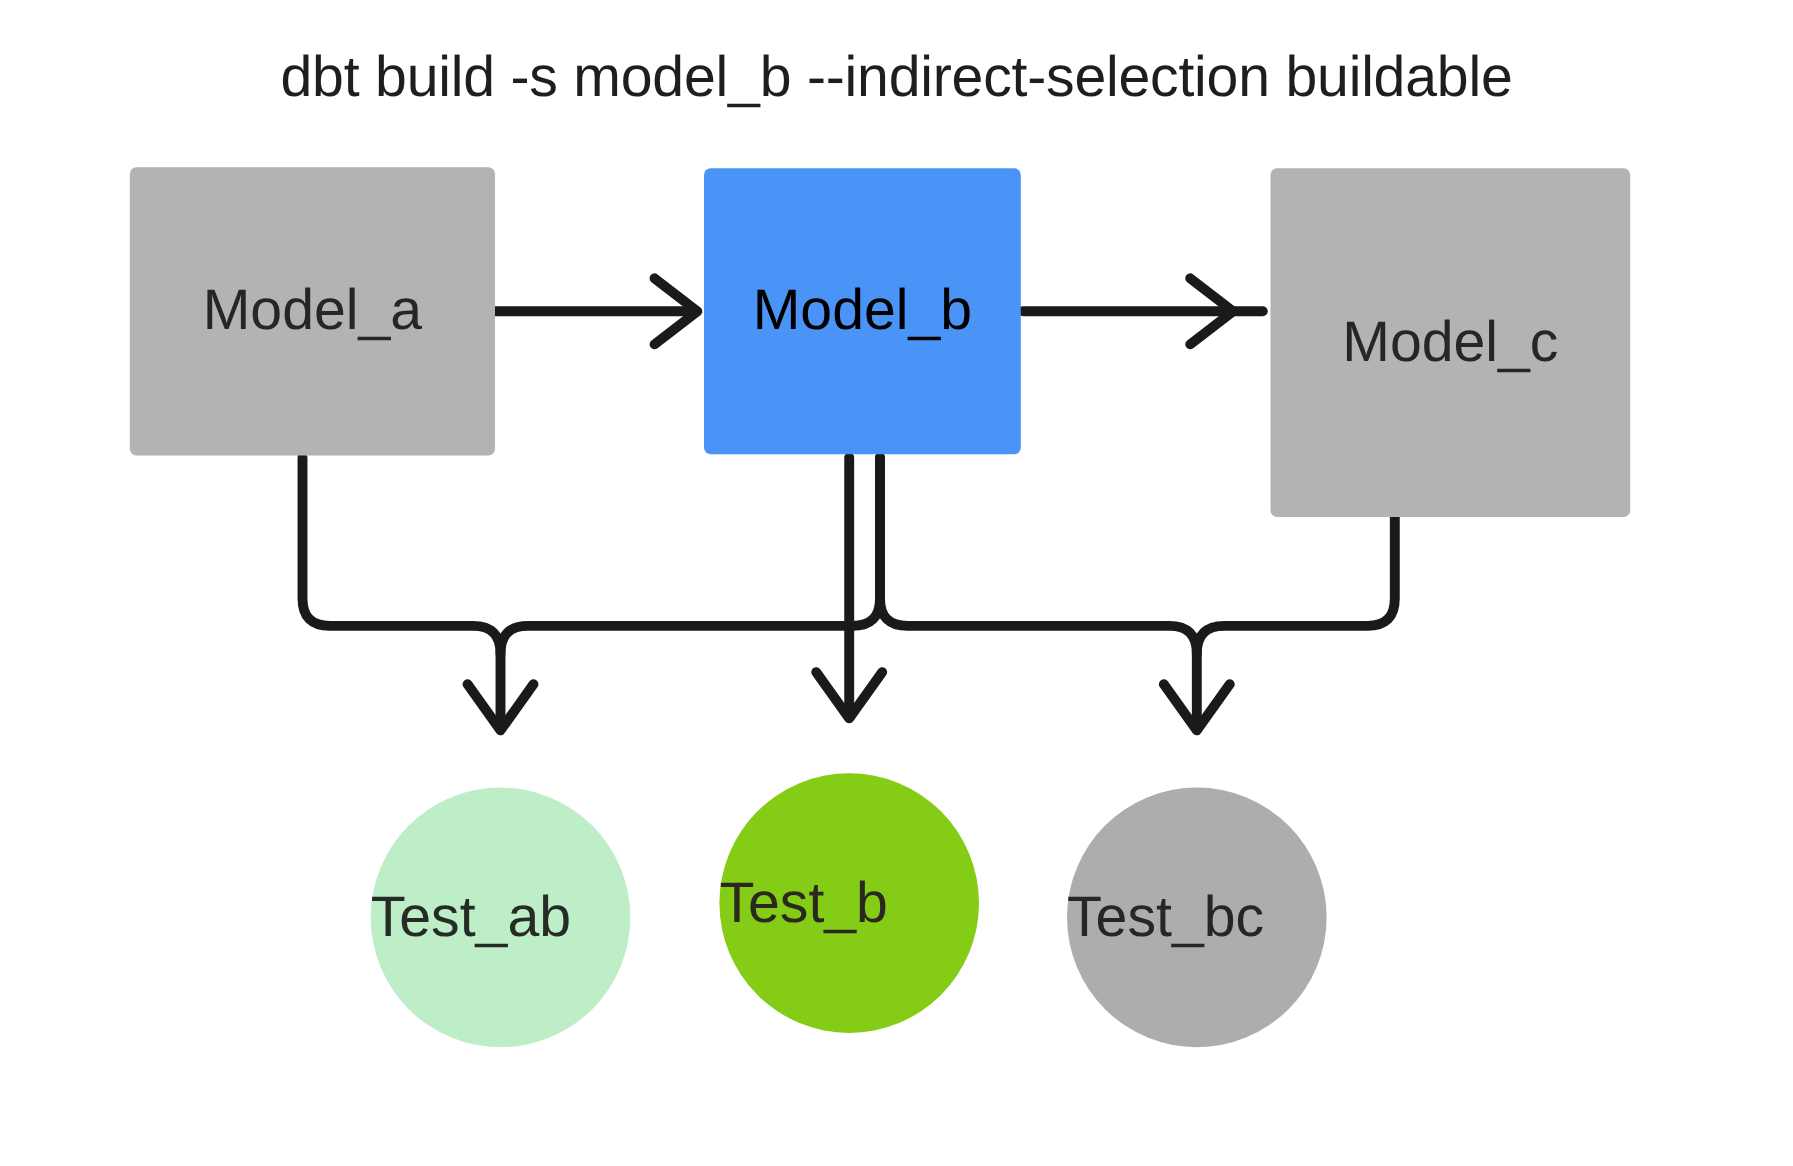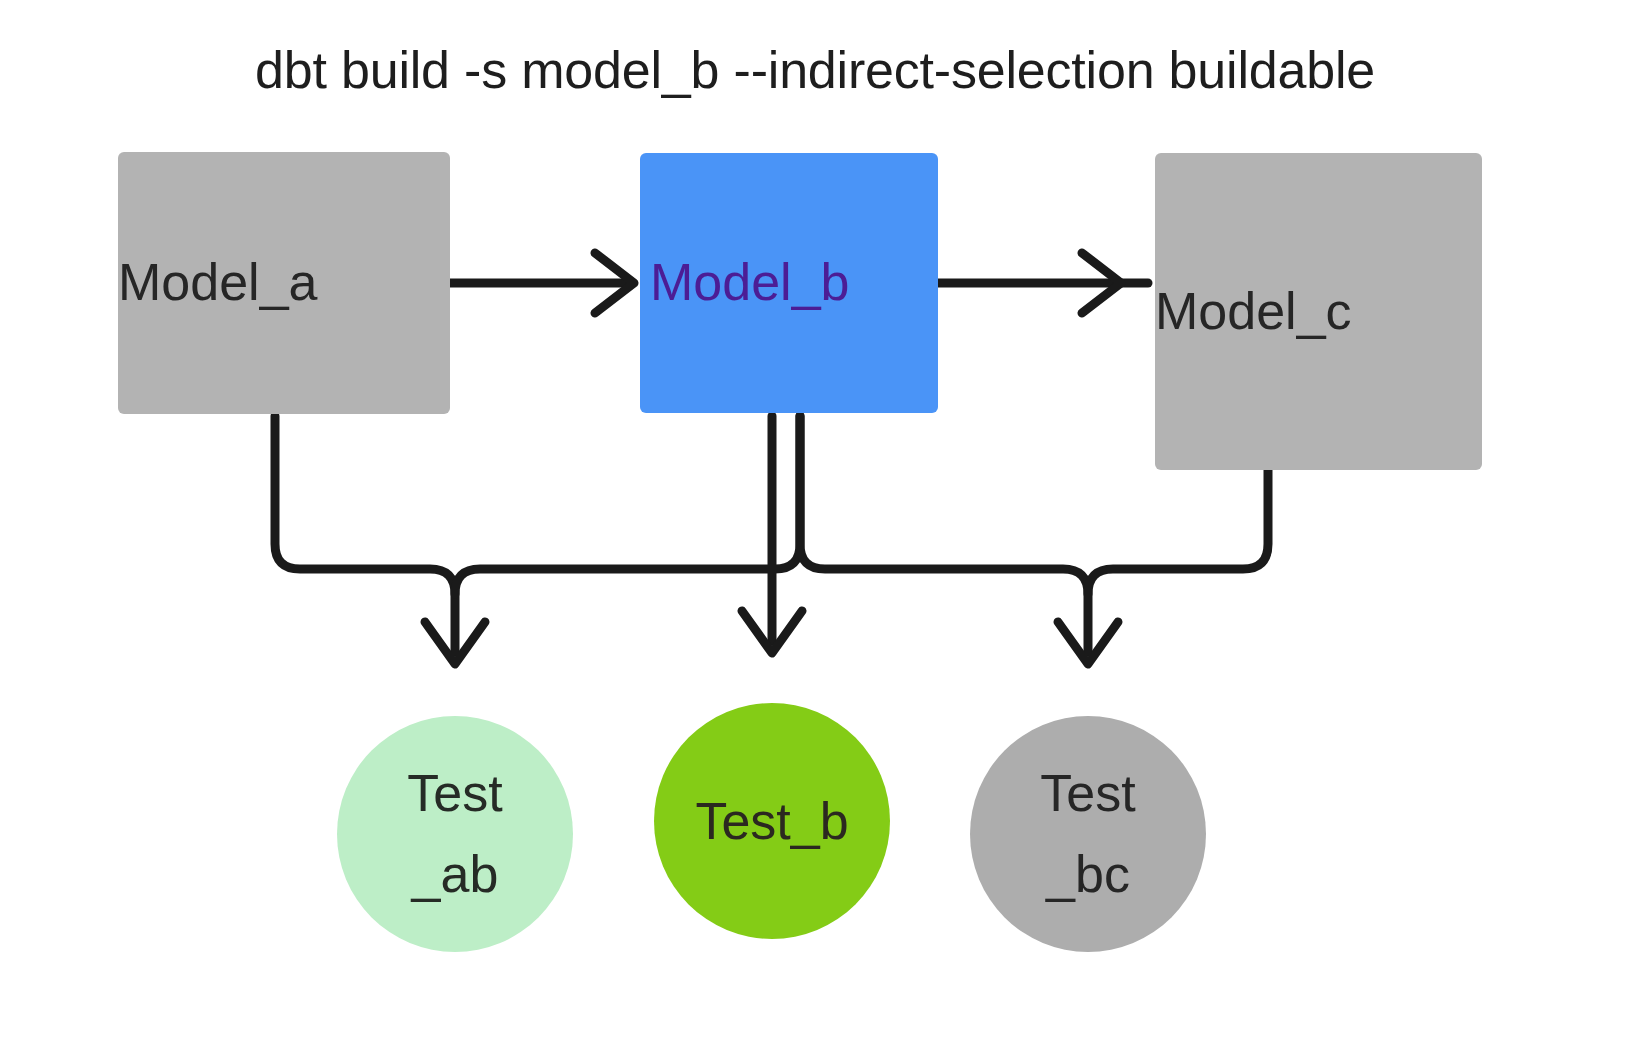--- a/index.html
+++ b/index.html
@@ -35,31 +35,29 @@
     font-size: 52px;
     color: #1e1e1e;
     letter-spacing: -0.2px;
     white-space: nowrap;
   }
   .node-box {
     position: absolute;
     border-radius: 6px;
     display: flex;
     align-items: center;
-    justify-content: flex-start;
+    justify-content: center;
     font-size: 52px;
     line-height: 1.1;
   }
   .node-circle {
     position: absolute;
     border-radius: 50%;
     display: flex;
-    flex-direction: column;
     align-items: center;
-    justify-content: center;
     font-size: 52px;
     line-height: 1.55;
   }
   .node-circle .line2 {
     display: block;
   }
   .node-label {
     pointer-events: none;
   }
 </style>
@@ -106,21 +104,21 @@
         <path d="M 1058 606 L 1088 648 L 1118 606" fill="none"></path>
       </g>
 
     </g>
   </svg>
 
   <div class="node-box" id="node-model-a" style="left: 118px; top: 136px; width: 332px; height: 262px; background: rgb(179, 179, 179); color: rgb(38, 38, 38);">
     <span class="node-label">Model_a</span>
   </div>
 
-  <div class="node-box" id="node-model-b" style="left: 640px; top: 137px; width: 288px; height: 260px; background: rgb(74, 148, 247); color: #4c1d95; padding-left: 10px;">
+  <div class="node-box" id="node-model-b" style="left: 640px; top: 137px; width: 288px; height: 260px; background: rgb(74, 148, 247); color: #000000;">
     <span class="node-label">Model_b</span>
   </div>
 
   <div class="node-box" id="node-model-c" style="left: 1155px; top: 137px; width: 327px; height: 317px; background: rgb(179, 179, 179); color: rgb(38, 38, 38);">
     <span class="node-label">Model_c</span>
   </div>
 
   <div class="node-circle" id="node-test-ab" style="left: 337px; top: 700px; width: 236px; height: 236px; background: rgb(189, 238, 199); color: rgb(38, 43, 38);">
     <span class="node-label">Test</span>
     <span class="node-label line2">_ab</span>

